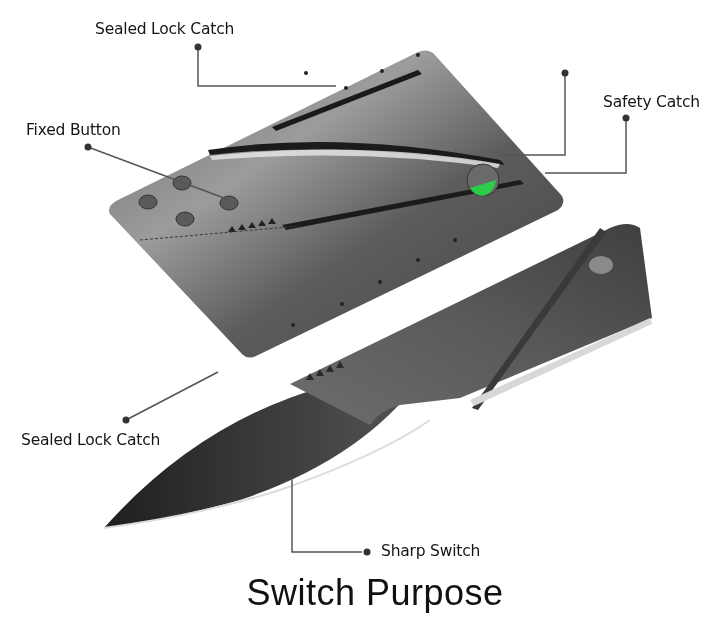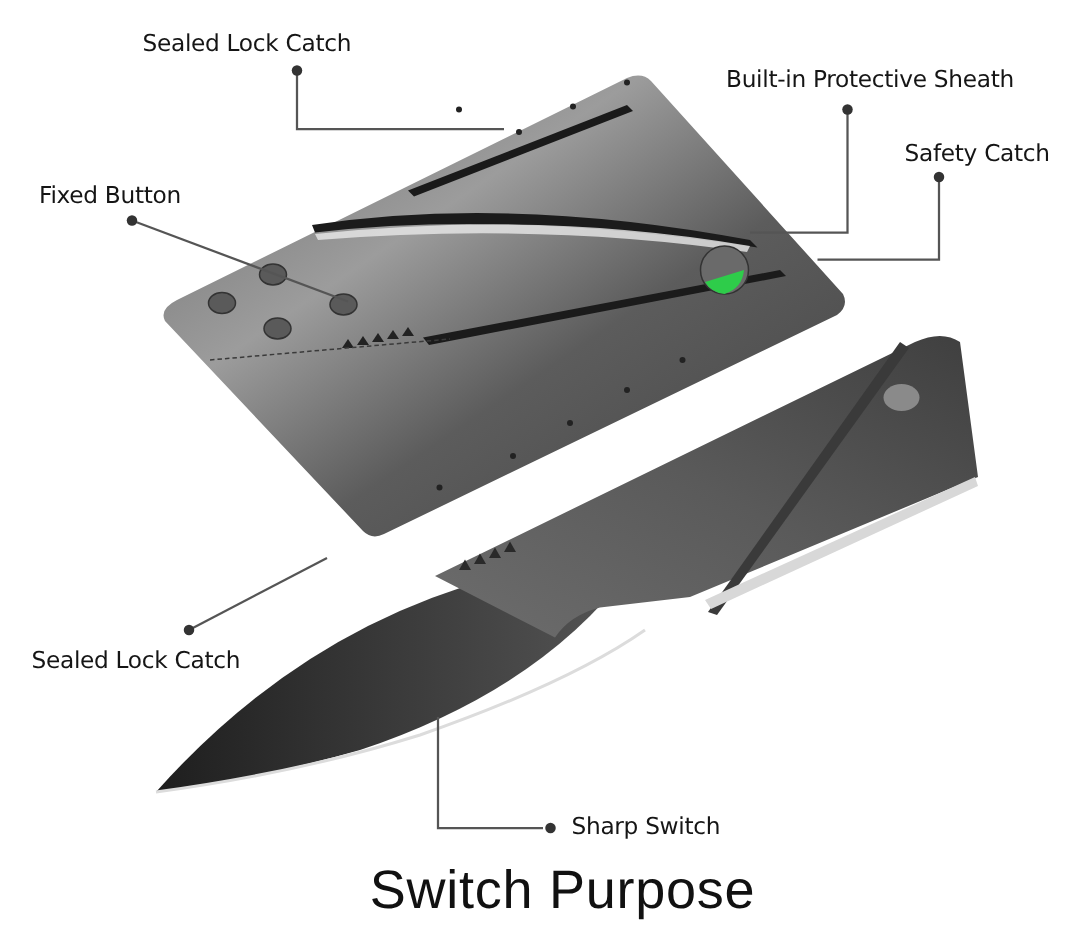--- a/index.html
+++ b/index.html
@@ -105,20 +105,19 @@
       <circle cx="198" cy="47" r="3.5"></circle>
       <circle cx="565" cy="73" r="3.5"></circle>
       <circle cx="626" cy="118" r="3.5"></circle>
       <circle cx="88" cy="147" r="3.5"></circle>
       <circle cx="126" cy="420" r="3.5"></circle>
       <circle cx="367" cy="552" r="3.5"></circle>
     </g>
   </svg>
 
   <div class="label" style="left:95px; top:20px;">Sealed Lock Catch</div>
-  <div class="label" style="left:484px; top:44px;">Built-in Protective Sheath</div>
   <div class="label" style="left:603px; top:93px;">Safety Catch</div>
   <div class="label" style="left:26px; top:121px;">Fixed Button</div>
   <div class="label" style="left:21px; top:431px;">Sealed Lock Catch</div>
   <div class="label" style="left:381px; top:542px;">Sharp Switch</div>
 
   <div class="title">Switch Purpose</div>
 </div>
 
 </body></html>

